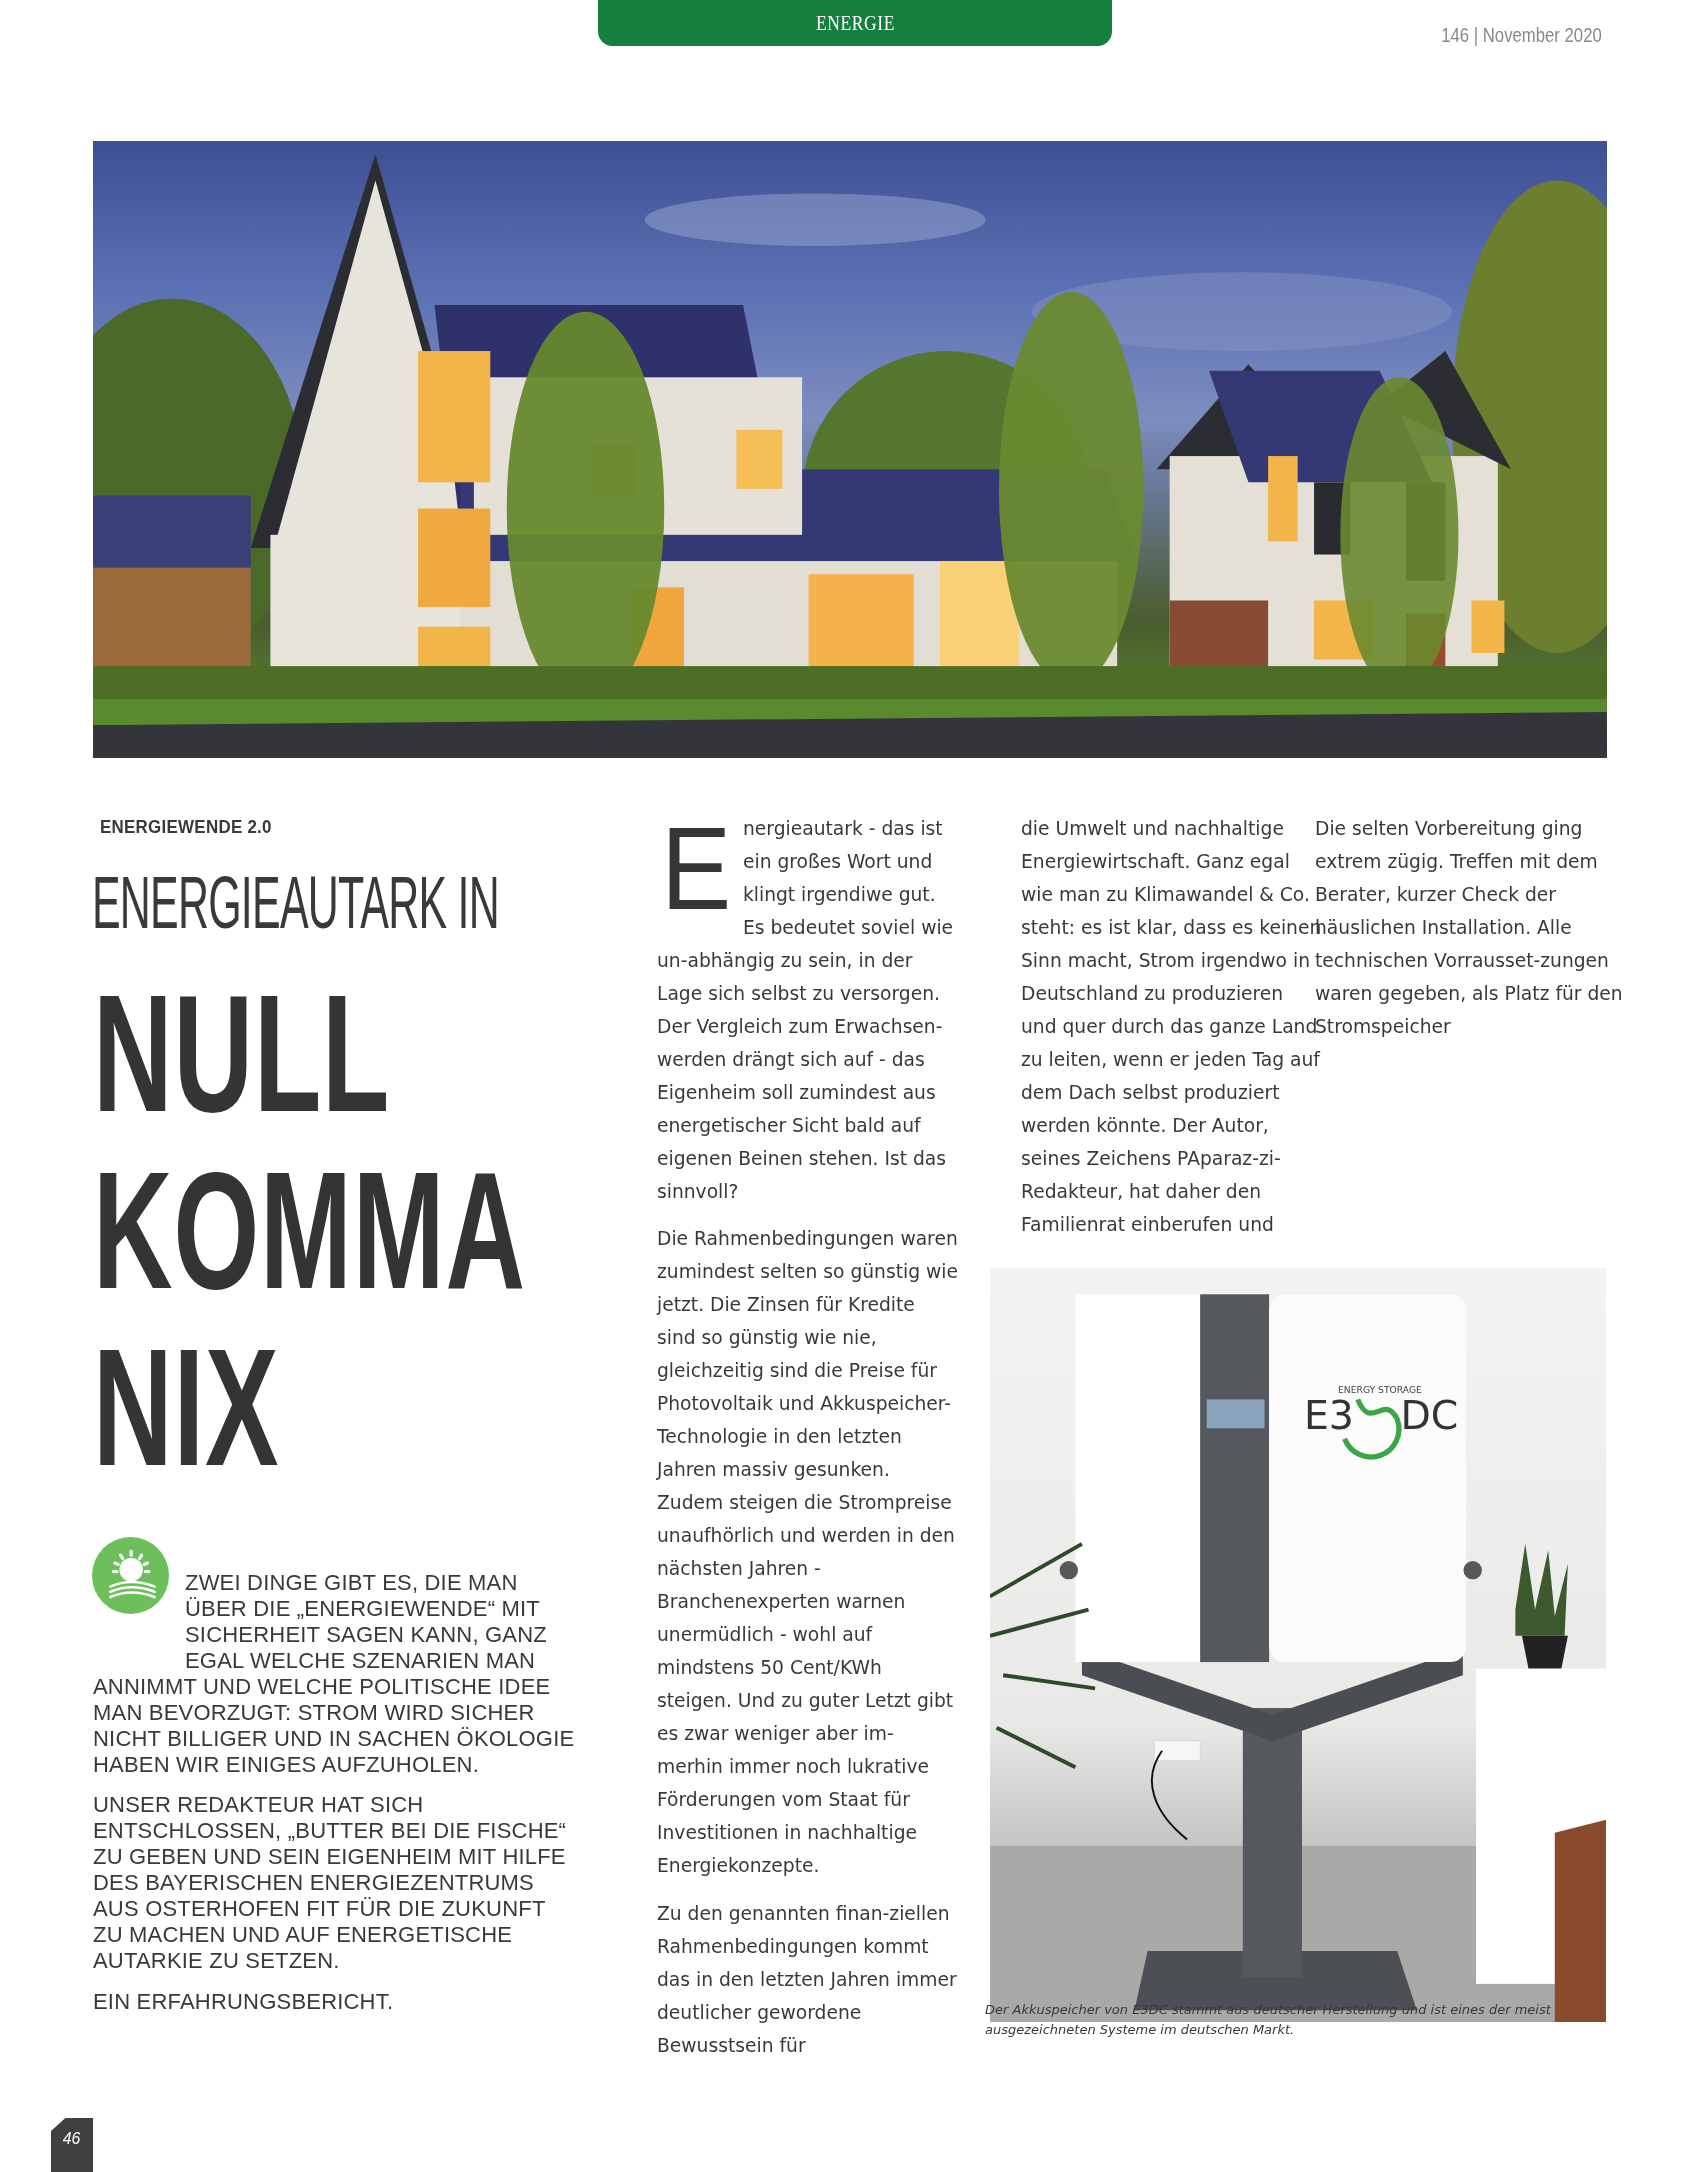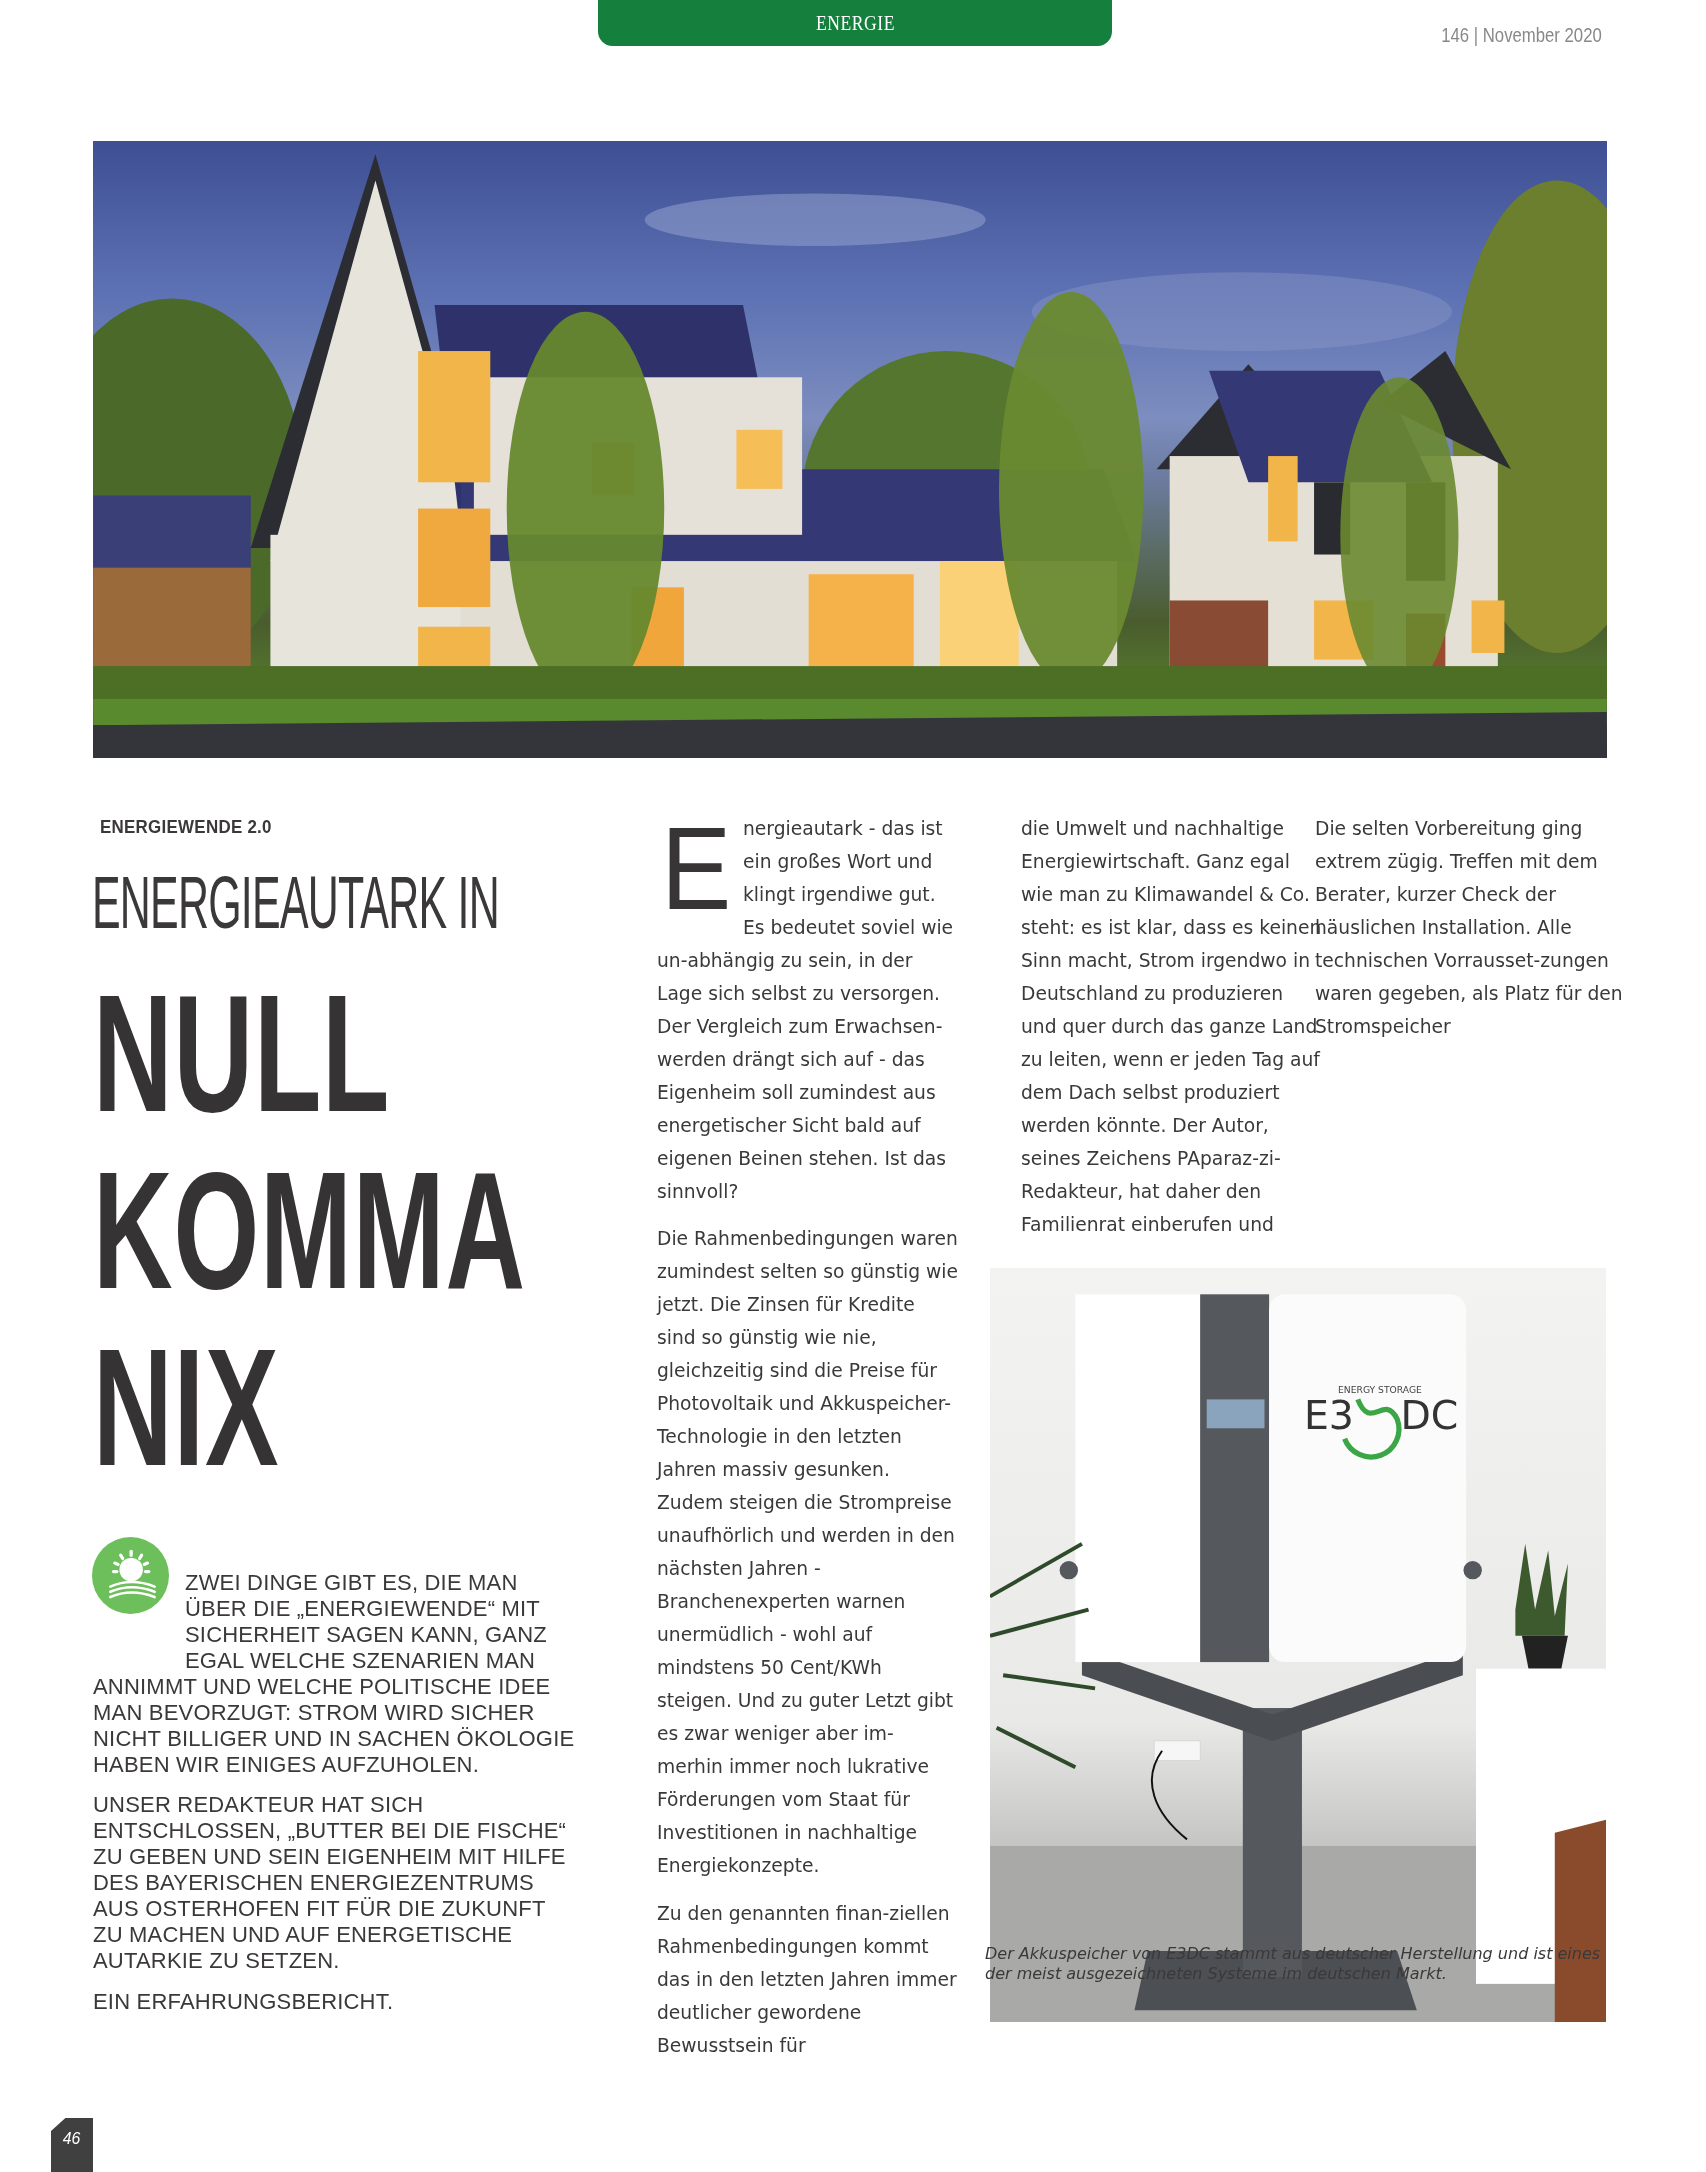--- a/index.html
+++ b/index.html
@@ -27,21 +27,21 @@
   
   .col { top: 812px; width: 302px; font-family: "DejaVu Sans", sans-serif; font-size: 18.7px; line-height: 33px; color: #3b3839; }
   .col p { margin: 0 0 14.4px 0; }
   .col1 { left: 657px; }
   .col2 { left: 1021px; }
   .col3 { left: 1315px; width: 315px; }
   .dropcap { float: left; font-family: "Liberation Sans", sans-serif; font-size: 117px; line-height: 87px; font-weight: 300; margin: 13px 7.9px 0 0; transform: scaleX(0.9); color: #383536; }
 
   
   .photo { left: 990px; top: 1268px; width: 616px; height: 754px; overflow: hidden; background: linear-gradient(180deg, #f3f3f2 0%, #e9e9e8 60%, #b9bab8 82%, #a7a8a6 100%); }
-  .caption { left: 985px; top: 1944px; width: 630px; font-family: "DejaVu Sans", sans-serif; font-style: italic; font-size: 16px; line-height: 19.7px; color: #3b3839; }
+  .caption { left: 985px; top: 2000px; width: 630px; font-family: "DejaVu Sans", sans-serif; font-style: italic; font-size: 13px; line-height: 19.7px; color: #3b3839; }
 
   .page-number-tab { left: 51px; top: 2118px; width: 42px; height: 55px; background: #404040; clip-path: polygon(14.4px 0, 100% 0, 100% 100%, 0 100%, 0 13px); }
   .page-number-tab span { position: absolute; left: 11.8px; top: 11.8px; color: #ffffff; font-size: 15.8px; font-style: italic; }
 </style>
 </head>
 <body>
 
 <div class="abs section-tab">
   <span>ENERGIE</span>
 </div>

